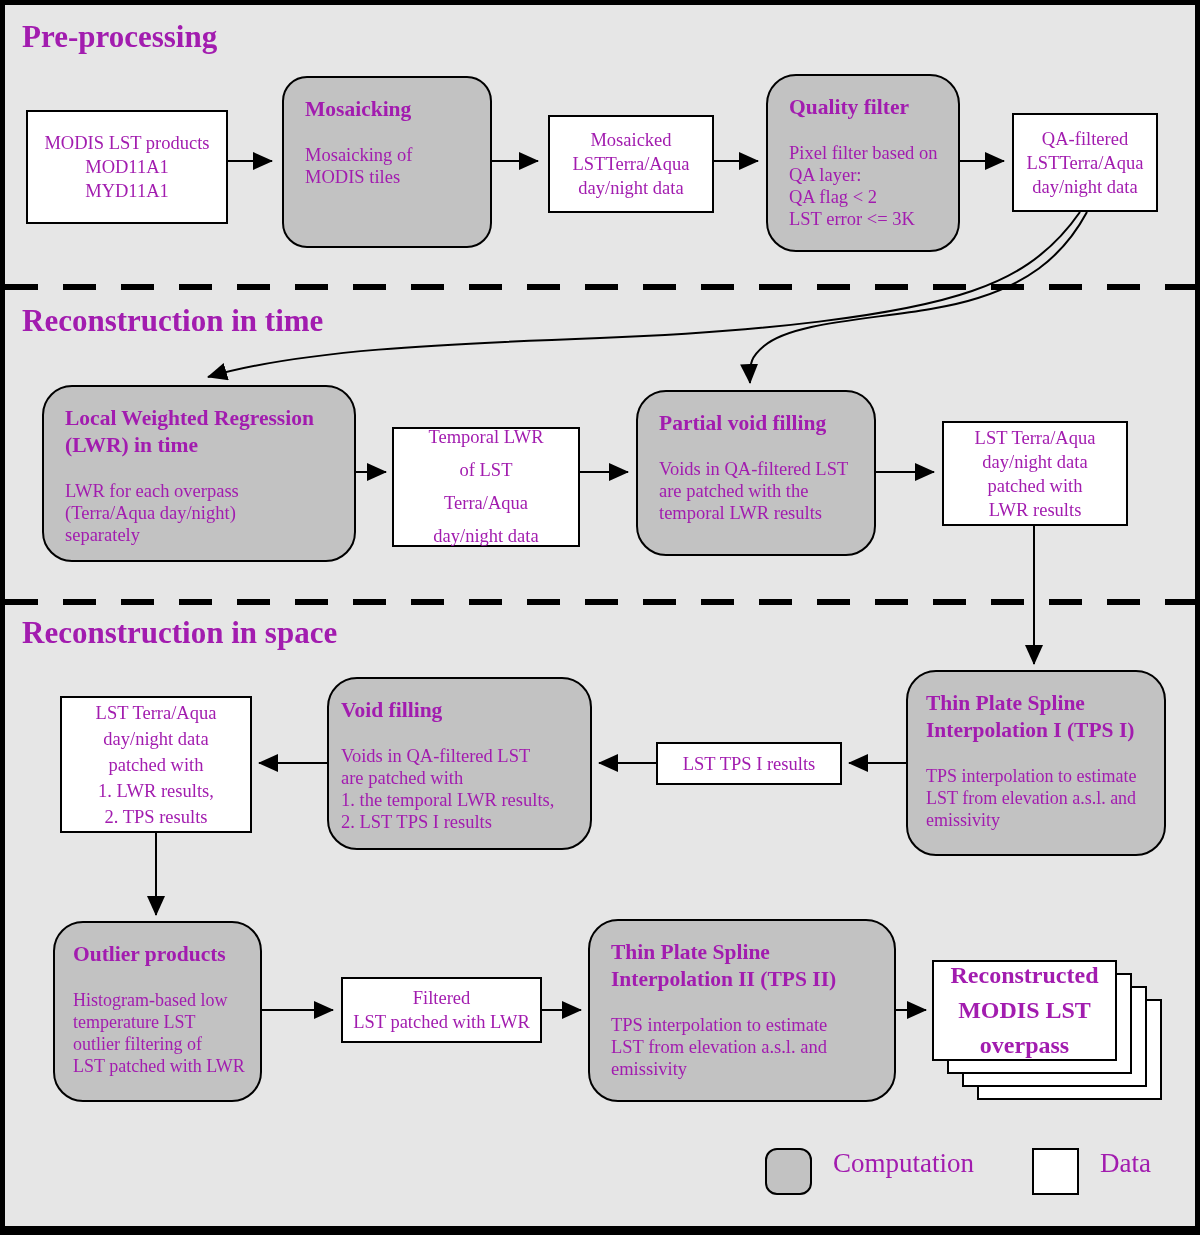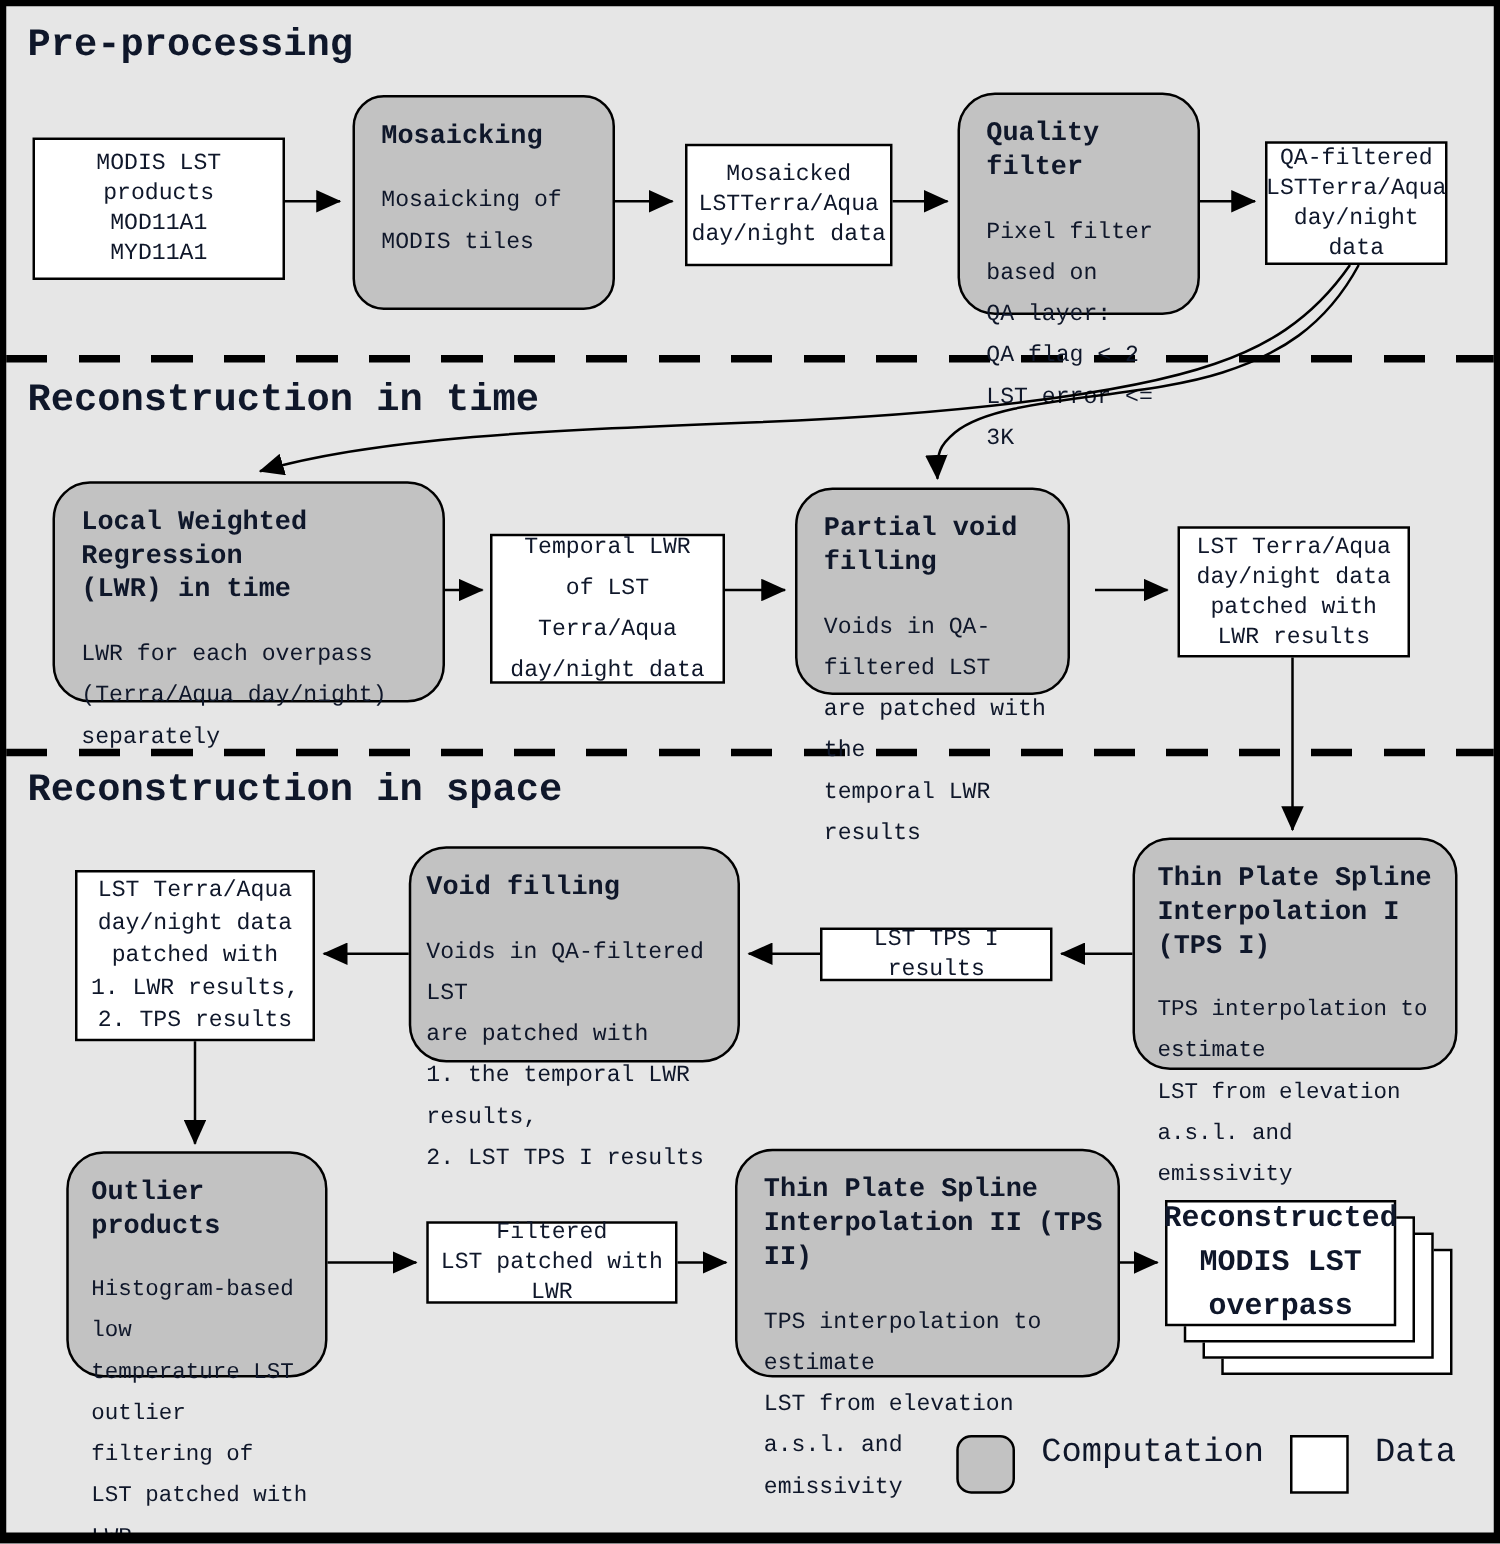--- a/index.html
+++ b/index.html
@@ -1,21 +1,21 @@
 <!DOCTYPE html>
 <html><head>
 <meta charset="utf-8">
 <style>
   html,body{margin:0;padding:0;background:#fff;}
   #canvas{
     position:relative;
     width:1200px;height:1235px;
     background:#e6e6e6;
-    font-family:Liberation Mono, monospace;
-    color:#0f172a;
+    font-family:Liberation Serif, serif;
+    color:#a21caf;
     overflow:hidden;
   }
   #frame{
     position:absolute;inset:0;
     border:5px solid #000;
     border-bottom-width:9px;
     pointer-events:none;
     z-index:50;
   }
   .section-title{
@@ -45,21 +45,21 @@
     border-radius:30px;
     box-sizing:border-box;
     padding:18px 6px 0 21px;
   }
   .comp-title{
     font-size:21.5px;font-weight:bold;line-height:27px;
     white-space:pre-line;
     margin-bottom:21px;
   }
   .comp-body{
-    font-size:18.5px;line-height:33px;
+    font-size:18.5px;line-height:22px;
     white-space:pre-line;
   }
   #arrows{position:absolute;left:0;top:0;z-index:10;}
   .sheet{
     position:absolute;
     background:#fff;border:2px solid #000;
     box-sizing:border-box;
   }
   .sheet-front{
     display:flex;align-items:center;justify-content:center;
@@ -143,21 +143,21 @@
     <div class="comp-body">LWR for each overpass
 (Terra/Aqua day/night)
 separately</div>
   </div>
 
   <div class="node-data" style="left:392px;top:427px;width:188px;height:120px;line-height:33px;">Temporal LWR
 of LST
 Terra/Aqua
 day/night data</div>
 
-  <div class="node-comp" style="left:636px;top:390px;width:220px;height:166px;">
+  <div class="node-comp" style="left:636px;top:390px;width:240px;height:166px;">
     <div class="comp-title">Partial void filling</div>
     <div class="comp-body">Voids in QA-filtered LST
 are patched with the
 temporal LWR results</div>
   </div>
 
   <div class="node-data" style="left:942px;top:421px;width:186px;height:105px;">LST Terra/Aqua
 day/night data
 patched with
 LWR results</div>

